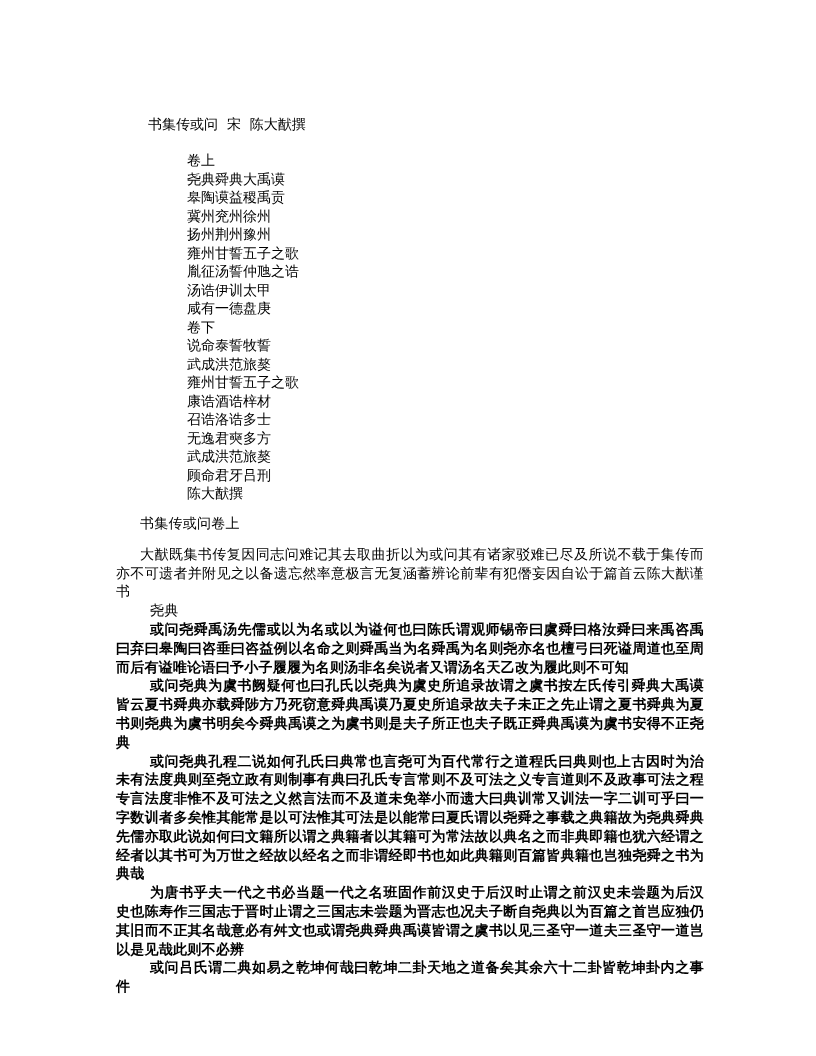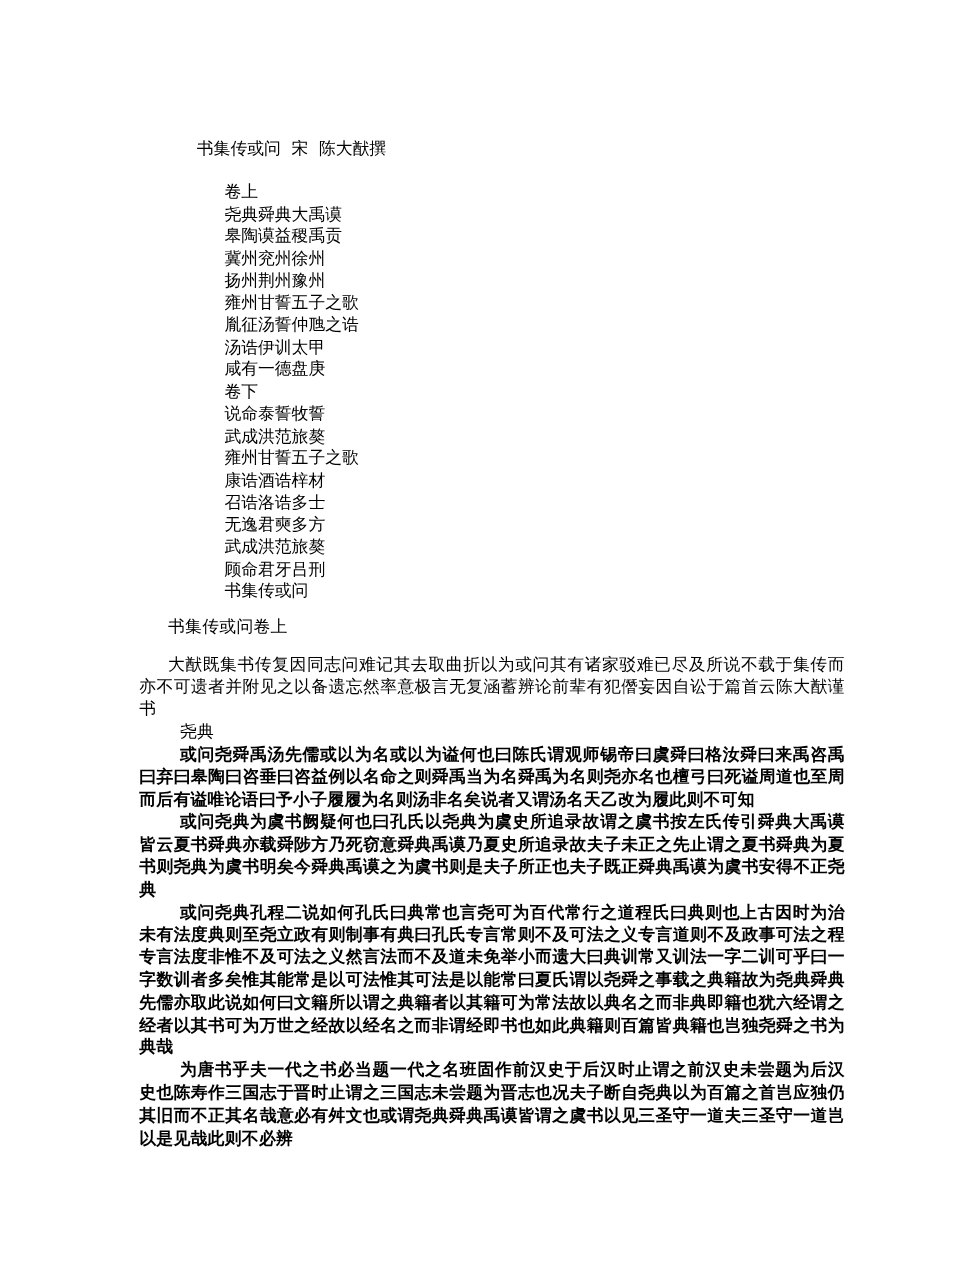--- a/index.html
+++ b/index.html
@@ -4,21 +4,21 @@
 <style>
   html, body { margin: 0; padding: 0; background: #ffffff; }
   body {
     width: 816px; height: 1056px; position: relative; overflow: hidden;
     font-family: "DejaVu Serif", "Liberation Serif", serif;
     color: #000000;
   }
   .page { position: absolute; left: 0; top: 0; width: 816px; height: 1056px; }
   .toc-title {
     position: absolute; left: 148px; top: 115px;
-    font-size: 14px; line-height: 18px; white-space: pre; margin-left: 16px;
+    font-size: 14px; line-height: 18px; white-space: pre;
   }
   .toc {
     position: absolute; left: 148px; top: 151px;
     font-size: 14px; line-height: 18.5px;
   }
   .toc div { white-space: nowrap; height: 18.5px; margin-left: 39px; }
   .body-text {
     position: absolute; left: 116px; top: 514px; width: 588px;
     font-size: 14px; line-height: 18.8px;
     letter-spacing: 0.25px;
@@ -48,26 +48,27 @@
     <div>咸有一德盘庚</div>
     <div>卷下</div>
     <div>说命泰誓牧誓</div>
     <div>武成洪范旅獒</div>
     <div>雍州甘誓五子之歌</div>
     <div>康诰酒诰梓材</div>
     <div>召诰洛诰多士</div>
     <div>无逸君奭多方</div>
     <div>武成洪范旅獒</div>
     <div>顾命君牙吕刑</div>
-    <div>书集传或问</div>
+    <div>陈大猷撰</div>
   </div>
 
   <div class="body-text">
     <p class="heading">书集传或问卷上</p>
     <p class="intro">大猷既集书传复因同志问难记其去取曲折以为或问其有诸家驳难已尽及所说不载于集传而亦不可遗者并附见之以备遗忘然率意极言无复涵蓄辨论前辈有犯僭妄因自讼于篇首云陈大猷谨书</p>
     <p class="section">尧典</p>
     <p class="para">或问尧舜禹汤先儒或以为名或以为谥何也曰陈氏谓观师锡帝曰虞舜曰格汝舜曰来禹咨禹曰弃曰皋陶曰咨垂曰咨益例以名命之则舜禹当为名舜禹为名则尧亦名也檀弓曰死谥周道也至周而后有谥唯论语曰予小子履履为名则汤非名矣说者又谓汤名天乙改为履此则不可知</p>
     <p class="para">或问尧典为虞书阙疑何也曰孔氏以尧典为虞史所追录故谓之虞书按左氏传引舜典大禹谟皆云夏书舜典亦载舜陟方乃死窃意舜典禹谟乃夏史所追录故夫子未正之先止谓之夏书舜典为夏书则尧典为虞书明矣今舜典禹谟之为虞书则是夫子所正也夫子既正舜典禹谟为虞书安得不正尧典</p>
     <p class="para">或问尧典孔程二说如何孔氏曰典常也言尧可为百代常行之道程氏曰典则也上古因时为治未有法度典则至尧立政有则制事有典曰孔氏专言常则不及可法之义专言道则不及政事可法之程专言法度非惟不及可法之义然言法而不及道未免举小而遗大曰典训常又训法一字二训可乎曰一字数训者多矣惟其能常是以可法惟其可法是以能常曰夏氏谓以尧舜之事载之典籍故为尧典舜典先儒亦取此说如何曰文籍所以谓之典籍者以其籍可为常法故以典名之而非典即籍也犹六经谓之经者以其书可为万世之经故以经名之而非谓经即书也如此典籍则百篇皆典籍也岂独尧舜之书为典哉</p>
     <p class="para">为唐书乎夫一代之书必当题一代之名班固作前汉史于后汉时止谓之前汉史未尝题为后汉史也陈寿作三国志于晋时止谓之三国志未尝题为晋志也况夫子断自尧典以为百篇之首岂应独仍其旧而不正其名哉意必有舛文也或谓尧典舜典禹谟皆谓之虞书以见三圣守一道夫三圣守一道岂以是见哉此则不必辨</p>
+    <p class="para">或问吕氏谓二典如易之乾坤何哉曰乾坤二卦天地之道备矣其余六十二卦皆乾坤卦内之事件</p>
   </div>
 
 </div>
 
 </body></html>

